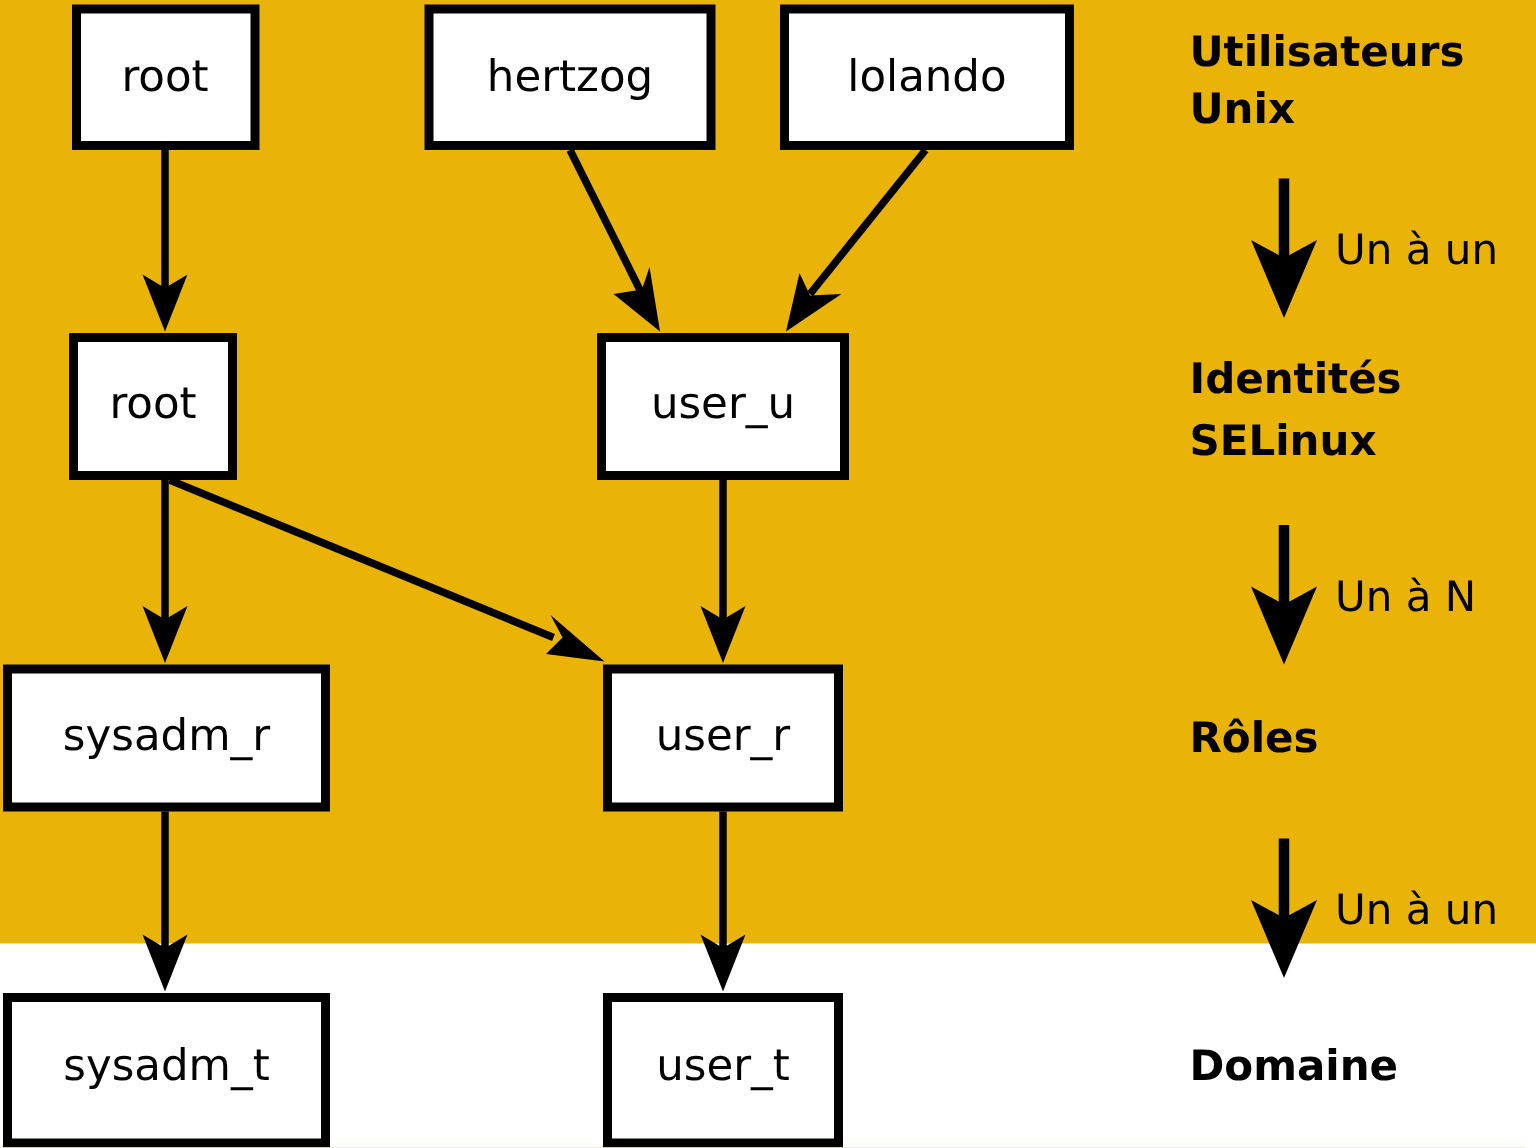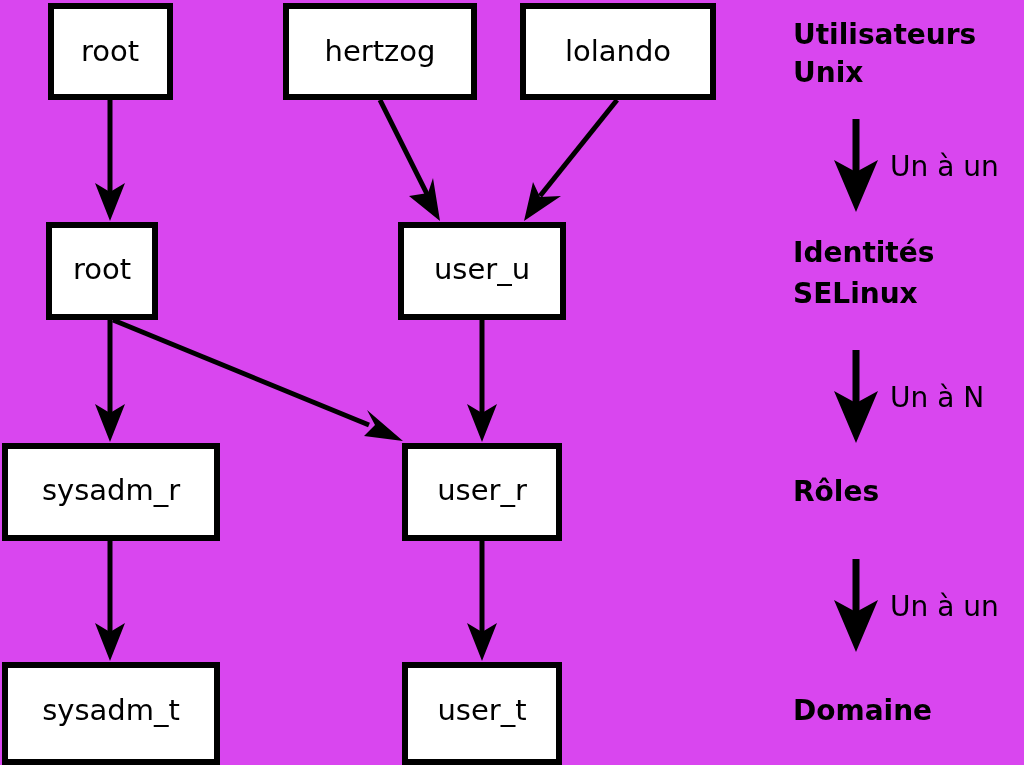--- a/index.html
+++ b/index.html
@@ -9,22 +9,22 @@
   }
   body {
     width: 1024px;
     height: 765px;
     font-family: "DejaVu Sans", sans-serif;
     overflow: hidden;
   }
   #diagram-root {
     position: relative;
     width: 1024px;
-    height: 765px;
-    background: #d946ef;
+    height: 629px;
+    background: #eab308;
   }
   svg#diagram-svg {
     position: absolute;
     top: 0;
     left: 0;
     width: 1024px;
     height: 765px;
     display: block;
   }
   .node-box {

